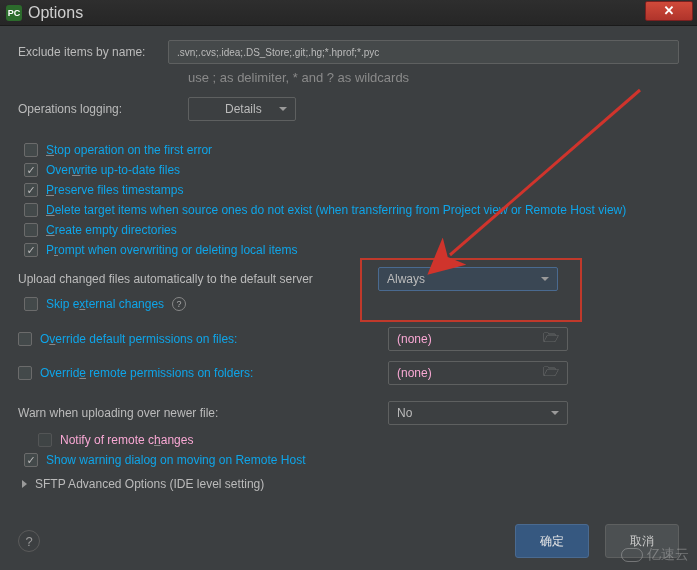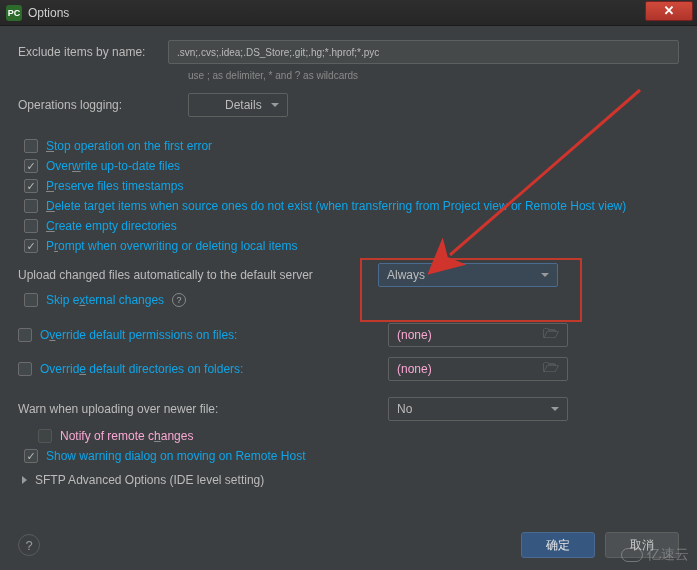--- a/index.html
+++ b/index.html
@@ -24,21 +24,21 @@
 }
 .titlebar .app-icon {
   width: 16px; height: 16px;
   background: #2c6b2c;
   border-radius: 3px;
   display: inline-flex;
   align-items: center; justify-content: center;
   font-size: 9px; font-weight: bold; color: #fff;
   margin-right: 6px;
 }
-.titlebar .title { flex: 1; font-size: 12px; }
+.titlebar .title { flex: 1; font-size: 16px; }
 .titlebar .close-btn {
   width: 48px; height: 20px;
   background: linear-gradient(#d04a3a, #b0342b);
   border: 1px solid #7a2020;
   border-radius: 2px;
   color: #fff;
   display: flex; align-items: center; justify-content: center;
   font-weight: bold; font-size: 13px;
   margin-top: -4px;
   margin-right: -2px;
@@ -56,40 +56,40 @@
   flex: 1;
   background: #45494a;
   border: 1px solid #5e6060;
   border-radius: 2px;
   height: 24px;
   padding: 0 8px;
   color: #bbbbbb;
   font-size: 10px;
 }
 .hint {
-  font-size: 10px;
+  font-size: 13px;
   color: #8a8a8a;
   margin-left: 170px;
   margin-top: 2px;
   margin-bottom: 12px;
 }
 .select {
   background: #3c3f41;
   border: 1px solid #5e6060;
   border-radius: 2px;
   height: 24px;
   display: flex;
   align-items: center;
   padding: 0 8px;
   color: #bbbbbb;
   cursor: pointer;
   position: relative;
 }
 .select.wide { width: 180px; }
-.select.narrow { width: 100px; padding-left: 36px; }
+.select.narrow { width: 108px; padding-left: 36px; }
 .select .chev {
   margin-left: auto;
   width: 0; height: 0;
   border-left: 4px solid transparent;
   border-right: 4px solid transparent;
   border-top: 4px solid #9a9a9a;
 }
 .checkbox-row {
   display: flex;
   align-items: center;
@@ -138,27 +138,27 @@
 }
 .help-circle {
   width: 22px; height: 22px;
   border: 1px solid #5a5a5a;
   border-radius: 50%;
   display: flex; align-items: center; justify-content: center;
   color: #9a9a9a;
   font-size: 13px;
 }
 .btn {
-  height: 26px;
+  height: 34px;
   padding: 0 24px;
   border: 1px solid #5e6060;
   background: #4c5052;
   color: #cccccc;
   border-radius: 3px;
-  margin-left: 10px;
+  margin-left: 16px;
   display: flex; align-items: center;
 }
 .btn.primary {
   background: #365880;
   border-color: #4a6a90;
   color: #e6e6e6;
 }
 .expand-row {
   display: flex; align-items: center;
   margin: 10px 0 0 4px;
@@ -270,21 +270,21 @@
     </div>
     <div class="select wide">
       <span class="muted">(none)</span>
       <span class="folder-icon">🗁</span>
     </div>
   </div>
 
   <div class="row" style="margin-top:10px">
     <div class="checkbox-row" style="margin:0; width:370px">
       <span class="chk"></span>
-      <span class="chk-label"><span>Overrid</span><span class="u">e</span><span> default directories on folders:</span></span>
+      <span class="chk-label"><span>Overrid</span><span class="u">e</span><span> remote permissions on folders:</span></span>
     </div>
     <div class="select wide">
       <span class="muted">(none)</span>
       <span class="folder-icon">🗁</span>
     </div>
   </div>
 
   <div class="row" style="margin-top:16px">
     <div style="flex:0 0 370px">Warn when uploading over newer file:</div>
     <div class="select wide">

